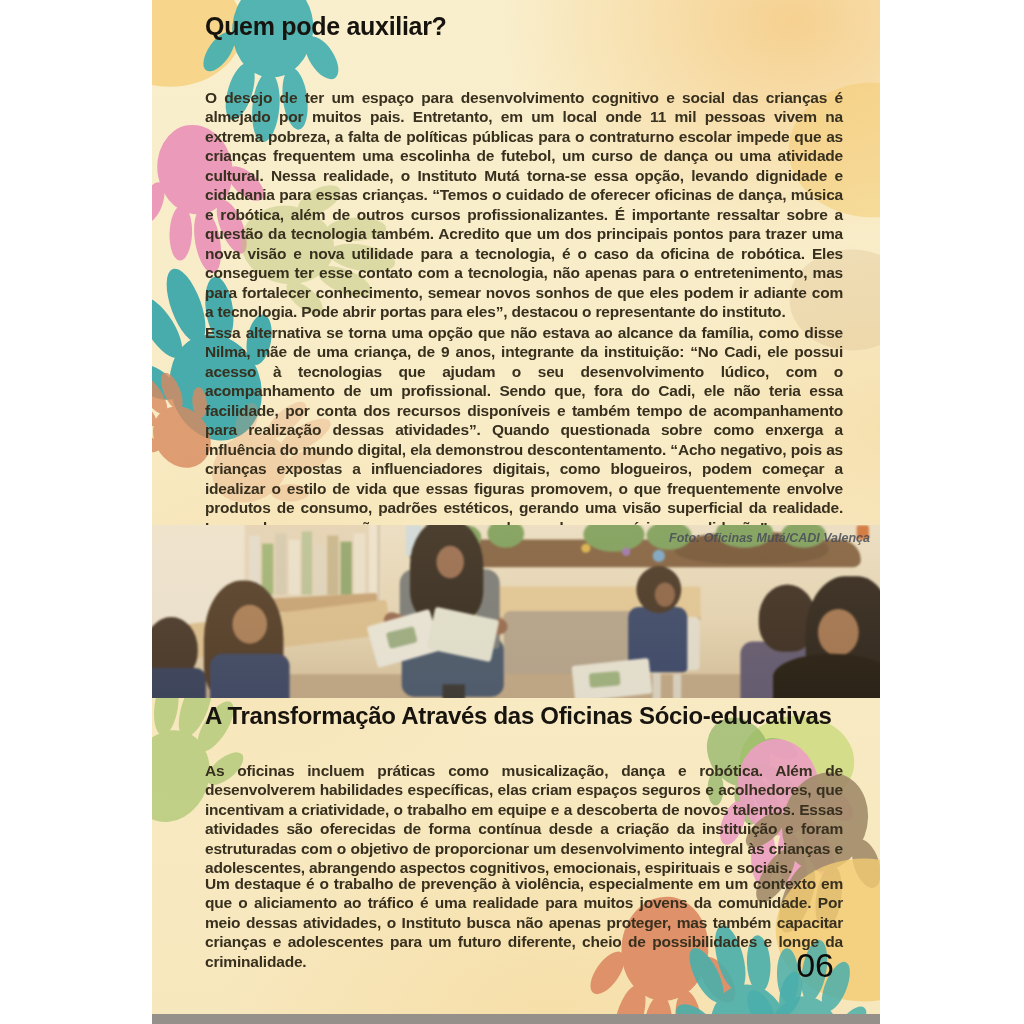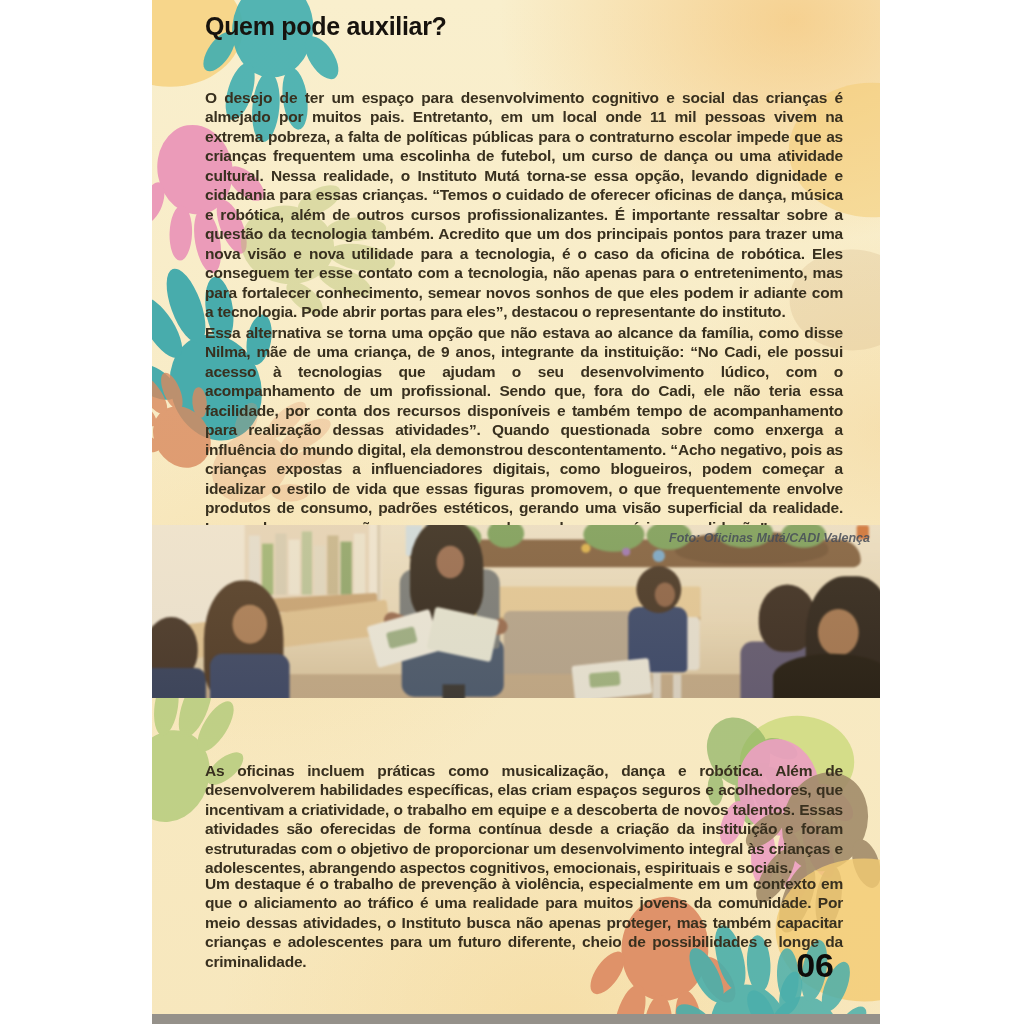--- a/index.html
+++ b/index.html
@@ -19,21 +19,21 @@
   .decor{position:absolute;left:0;top:0;}
   .content-layer{position:absolute;left:0;top:0;width:728px;height:973px;}
 
   .h1{position:absolute;left:53px;top:12px;font-size:25px;font-weight:700;
       color:#17130e;letter-spacing:-.3px;}
   .h2{position:absolute;left:53px;top:702px;font-size:24px;font-weight:700;
       color:#17130e;letter-spacing:-.3px;}
   .para{position:absolute;left:53px;width:638px;font-size:15.5px;line-height:19.5px;
       font-weight:700;color:#38301f;letter-spacing:-.2px;text-align:justify;}
   .p1{top:72px;} .p2{top:307px;} .p3{top:745px;} .p4{top:858px;}
-  .pagenum{position:absolute;right:46px;top:946px;font-size:34px;font-weight:700;color:#0e0c0a;}
+  .pagenum{position:absolute;right:46px;top:946px;font-size:34px;font-weight:400;color:#0e0c0a;}
 
   .bottom-strip{position:absolute;left:0;top:1014px;width:728px;height:10px;background:#95918a;}
 
   
   .photo{position:absolute;left:0;top:525px;width:728px;height:173px;overflow:hidden;background:#e9d8b6;}
   .photo-inner{position:absolute;left:0;top:0;width:728px;height:173px;
       filter:blur(1.1px) saturate(.9) contrast(.96);transform:scale(1.02);}
   .ph{position:absolute;}
   .photo-tint{position:absolute;inset:0;background:
       linear-gradient(rgba(244,206,142,.18), rgba(190,150,96,.12));pointer-events:none;}
@@ -221,19 +221,20 @@
         <div class="ph boy3-shirt"></div>
         <div class="ph boy3-head"></div>
         <div class="ph girl2-hair"></div>
         <div class="ph girl2-face"></div>
         <div class="ph head-back"></div>
       </div>
       <div class="photo-tint"></div>
       <div class="caption">Foto: Oficinas Mutá/CADI Valença</div>
     </div>
 
+    <div class="h2">A Transformação Através das Oficinas Sócio-educativas</div>
     <p class="para p3">As oficinas incluem práticas como musicalização, dança e robótica. Além de desenvolverem habilidades específicas, elas criam espaços seguros e acolhedores, que incentivam a criatividade, o trabalho em equipe e a descoberta de novos talentos. Essas atividades são oferecidas de forma contínua desde a criação da instituição e foram estruturadas com o objetivo de proporcionar um desenvolvimento integral às crianças e adolescentes, abrangendo aspectos cognitivos, emocionais, espirituais e sociais.</p>
     <p class="para p4">Um destaque é o trabalho de prevenção à violência, especialmente em um contexto em que o aliciamento ao tráfico é uma realidade para muitos jovens da comunidade. Por meio dessas atividades, o Instituto busca não apenas proteger, mas também capacitar crianças e adolescentes para um futuro diferente, cheio de possibilidades e longe da criminalidade.</p>
 
     <div class="pagenum">06</div>
     <div class="bottom-strip"></div>
   </div>
 </div>
 
 </body></html>

